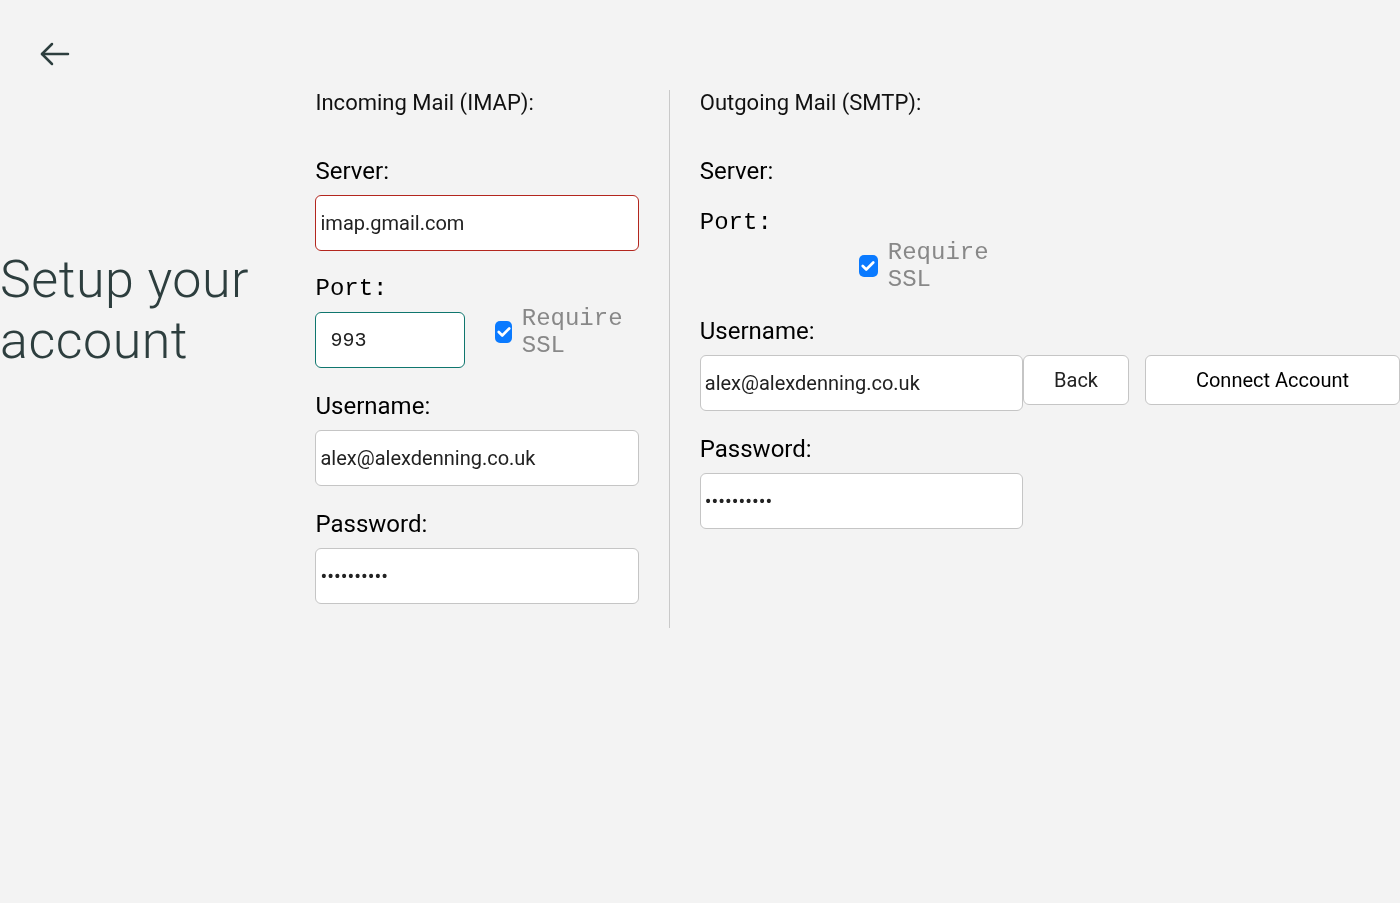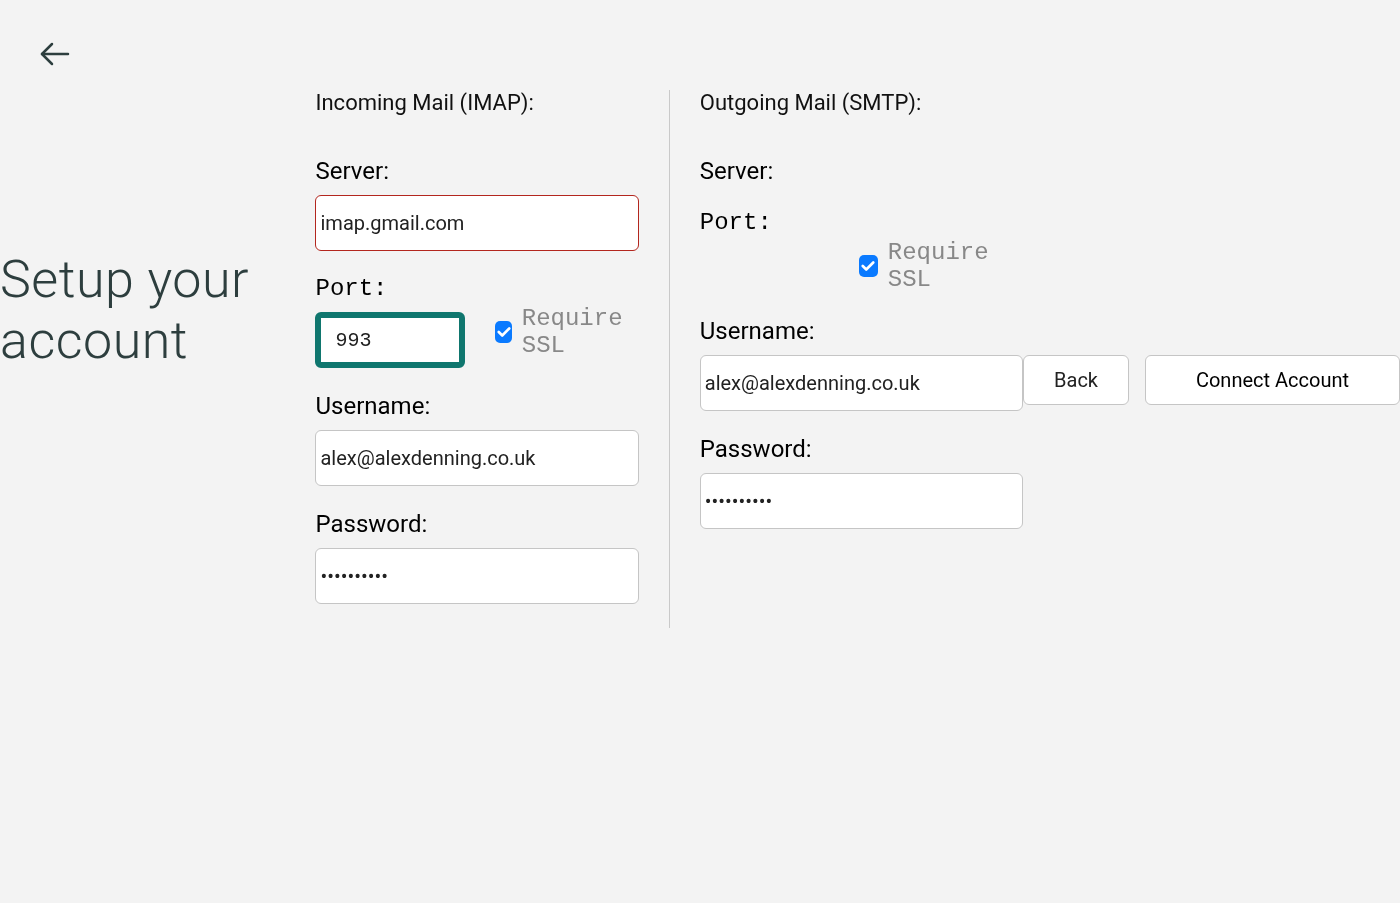--- a/index.html
+++ b/index.html
@@ -90,21 +90,21 @@
       gap: 30px;
       margin-bottom: 24px;
       font-family: Liberation Mono, monospace;
     }
     .port-input-wrap {
       width: 150px;
     }
     .port-input {
       width: 150px;
       height: 56px;
-      border: 6px solid #0f766e;
+      border: 1px solid #0f766e;
       border-radius: 6px;
       background: #fff;
       font-size: 20px;
       color: #222;
       padding: 0 14px;
       outline: none;
       font-family: inherit;
     }
     .ssl-group {
       display: flex;

